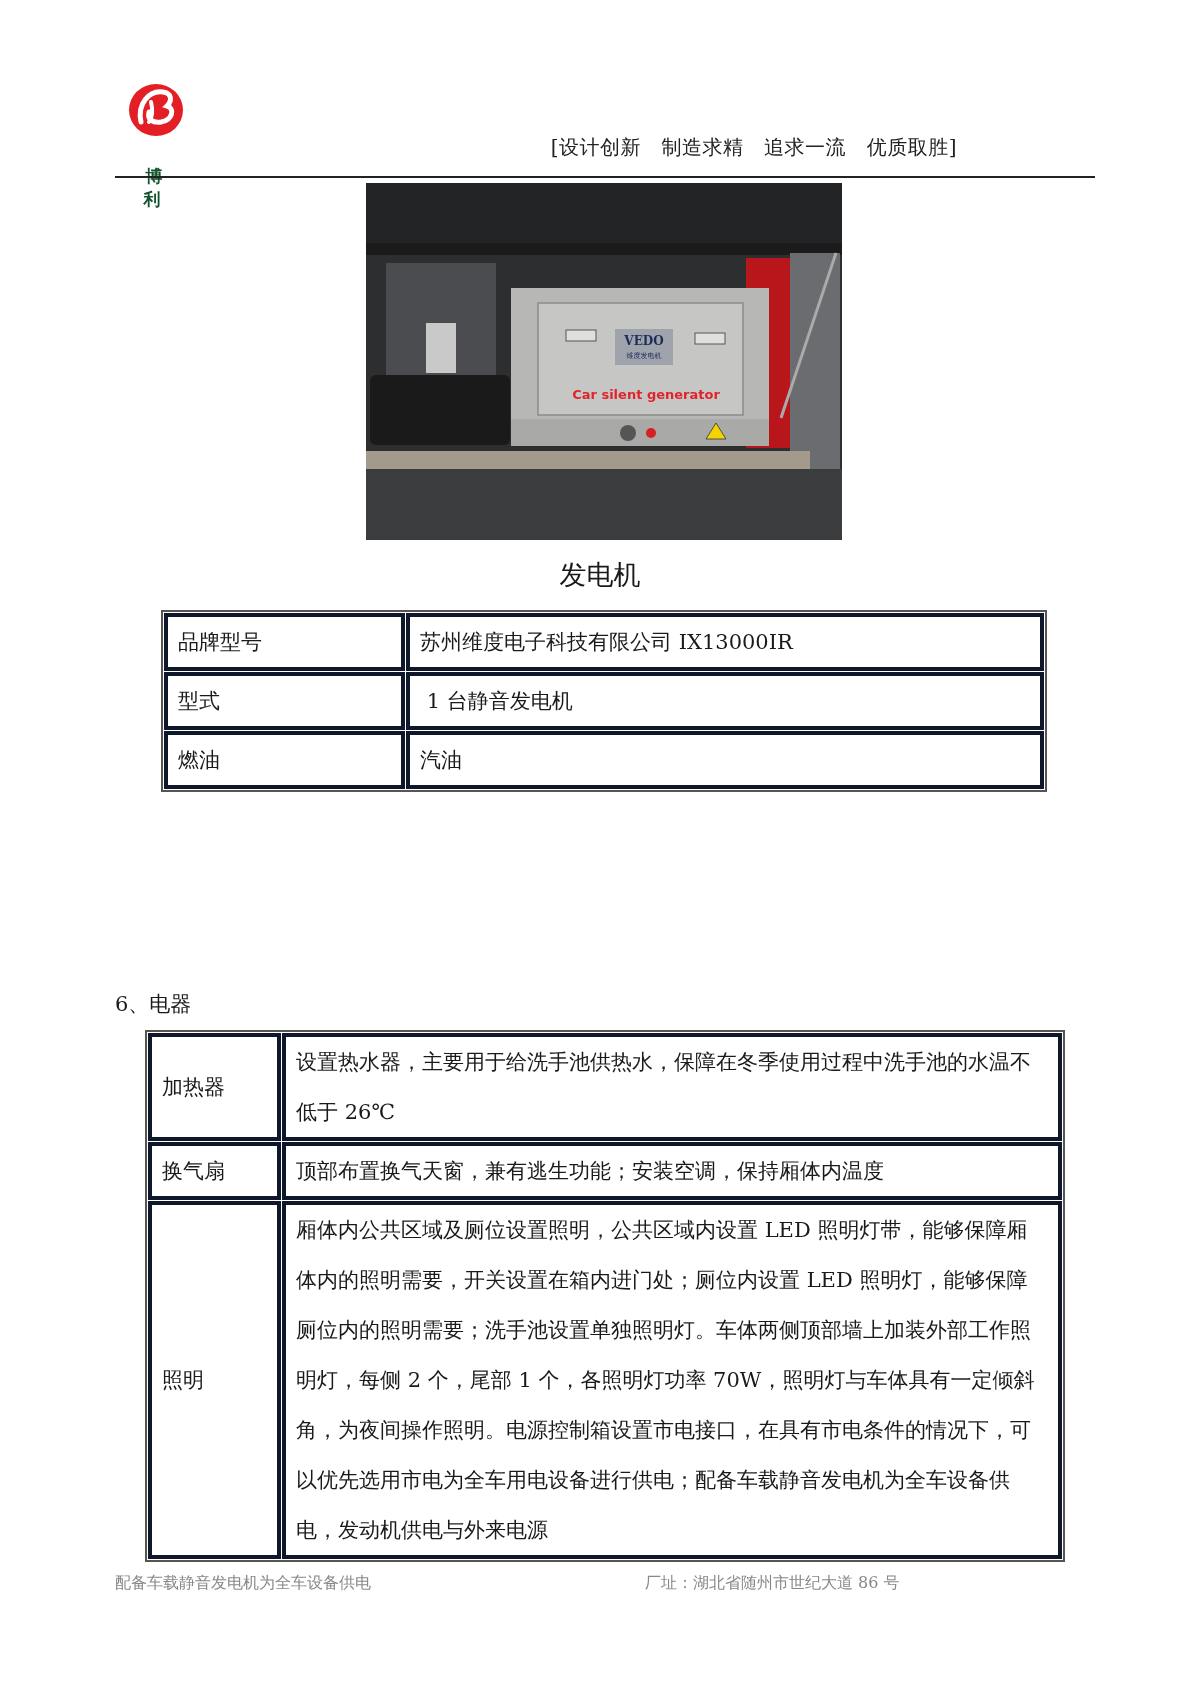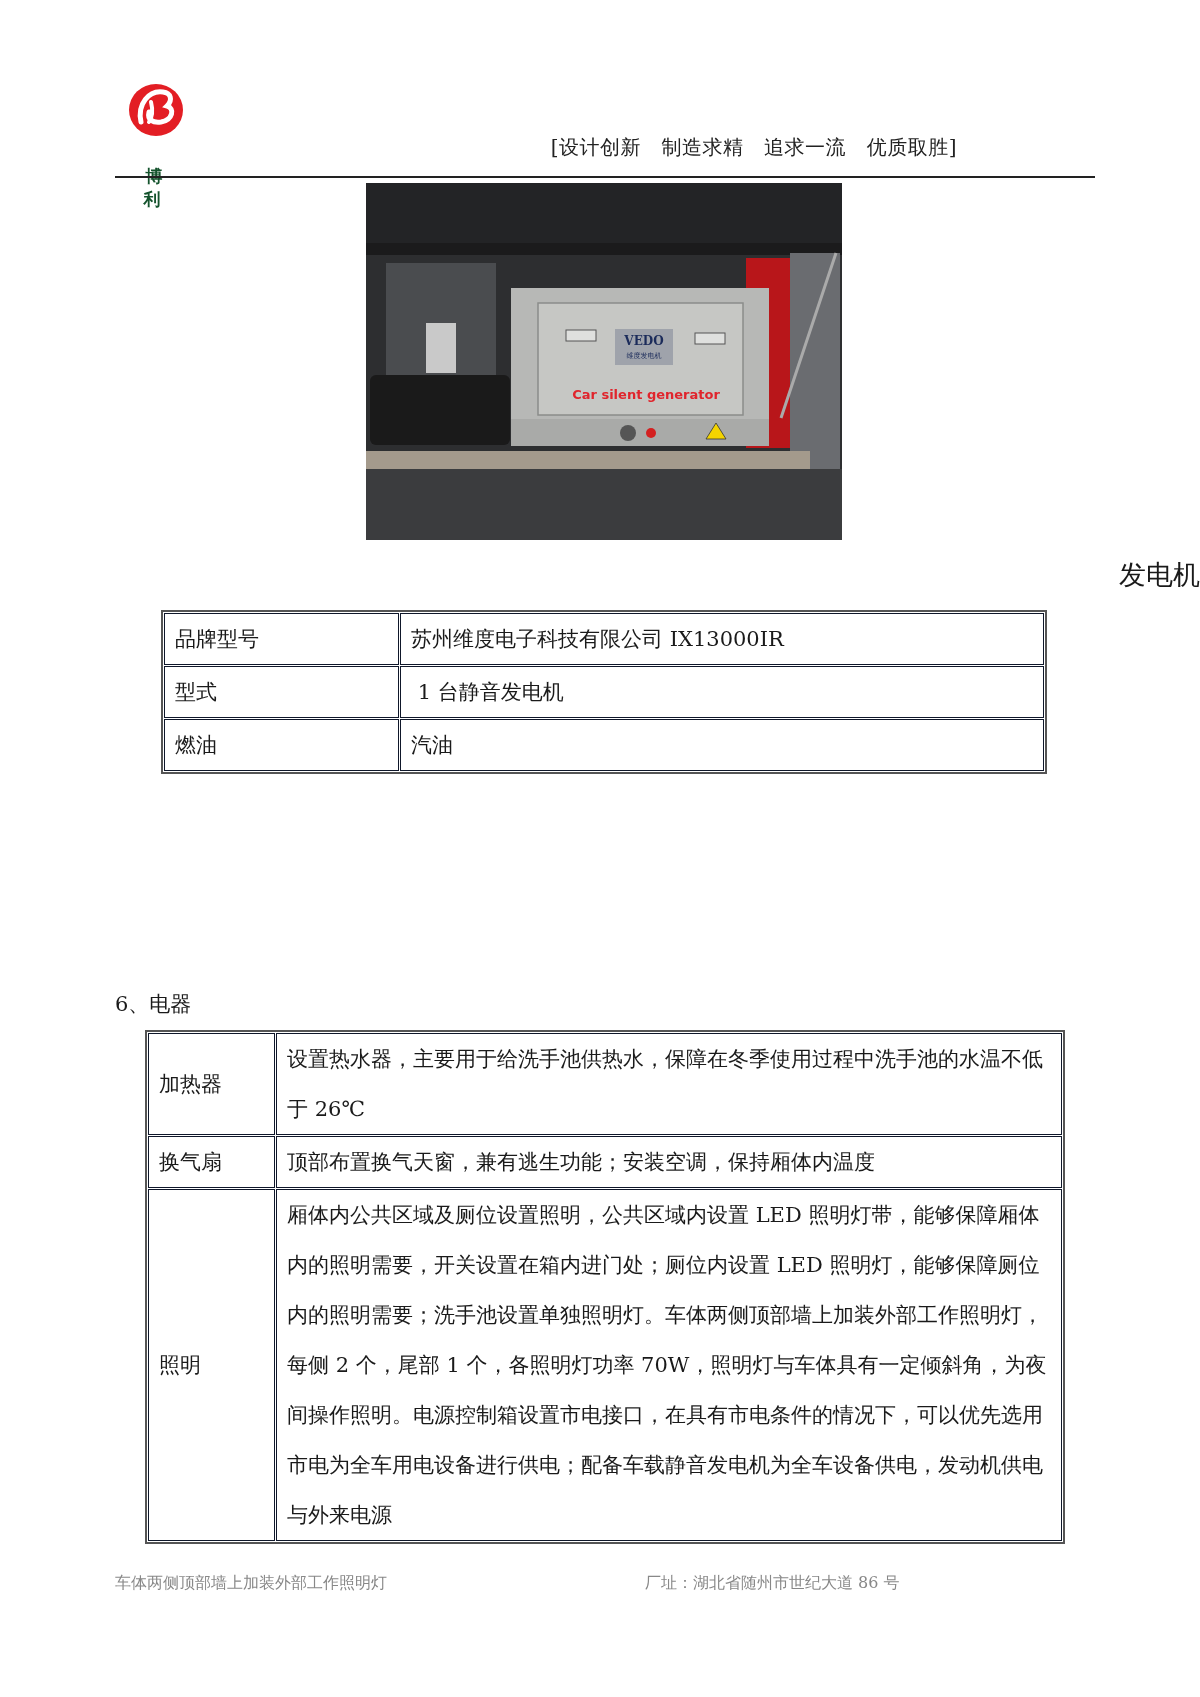--- a/index.html
+++ b/index.html
@@ -19,30 +19,30 @@
     position: absolute; right: 243px; top: 134px;
     font-size: 20px; color: #222; letter-spacing: 0.5px; white-space: pre;
   }
   .header-rule { position: absolute; left: 115px; top: 176px; width: 980px; height: 2px; background: #222; }
 
   .photo {
     position: absolute; left: 366px; top: 183px; width: 476px; height: 357px;
     background: #f97316; overflow: hidden;
   }
   .caption {
-    position: absolute; left: 0; width: 1200px; top: 557px; text-align: right;
+    position: absolute; left: 0; width: 1200px; top: 557px; text-align: center;
     font-size: 27px; color: #1a1a1a;
   }
 
   table.spec {
     position: absolute; border-collapse: separate; border-spacing: 1px;
     border: 2px solid #555; background: #ffffff;
   }
   table.spec td {
-    border: 1px solid #0f172a; padding: 0 10px; font-size: 21px; color: #1a1a1a;
+    border: 4px solid #0f172a; padding: 0 10px; font-size: 21px; color: #1a1a1a;
     vertical-align: middle; line-height: 50px;
   }
   table.gen { left: 161px; top: 610px; width: 886px; }
   table.gen td.k { width: 213px; }
   table.elec { left: 145px; top: 1030px; width: 920px; }
   table.elec td.k { width: 105px; }
   .section-heading {
     position: absolute; left: 115px; top: 990px; font-size: 21px; color: #1a1a1a;
   }
   .footer-left {
@@ -124,14 +124,14 @@
     <td class="k">换气扇</td>
     <td>顶部布置换气天窗，兼有逃生功能；安装空调，保持厢体内温度</td>
   </tr>
   <tr>
     <td class="k">照明</td>
     <td>厢体内公共区域及厕位设置照明，公共区域内设置 LED 照明灯带，能够保障厢体内的照明需要，开关设置在箱内进门处；厕位内设置 LED 照明灯，能够保障厕位内的照明需要；洗手池设置单独照明灯。车体两侧顶部墙上加装外部工作照明灯，每侧 2 个，尾部 1 个，各照明灯功率 70W，照明灯与车体具有一定倾斜角，为夜间操作照明。电源控制箱设置市电接口，在具有市电条件的情况下，可以优先选用市电为全车用电设备进行供电；配备车载静音发电机为全车设备供电，发动机供电与外来电源</td>
   </tr>
 </tbody>
   </table>
 
-<div class="footer-left">车体两侧顶部墙上加装外部工作照明灯</div>
+<div class="footer-left">配备车载静音发电机为全车设备供电</div>
 <div class="footer-right">厂址：湖北省随州市世纪大道 86 号</div>
 
 </body></html>

